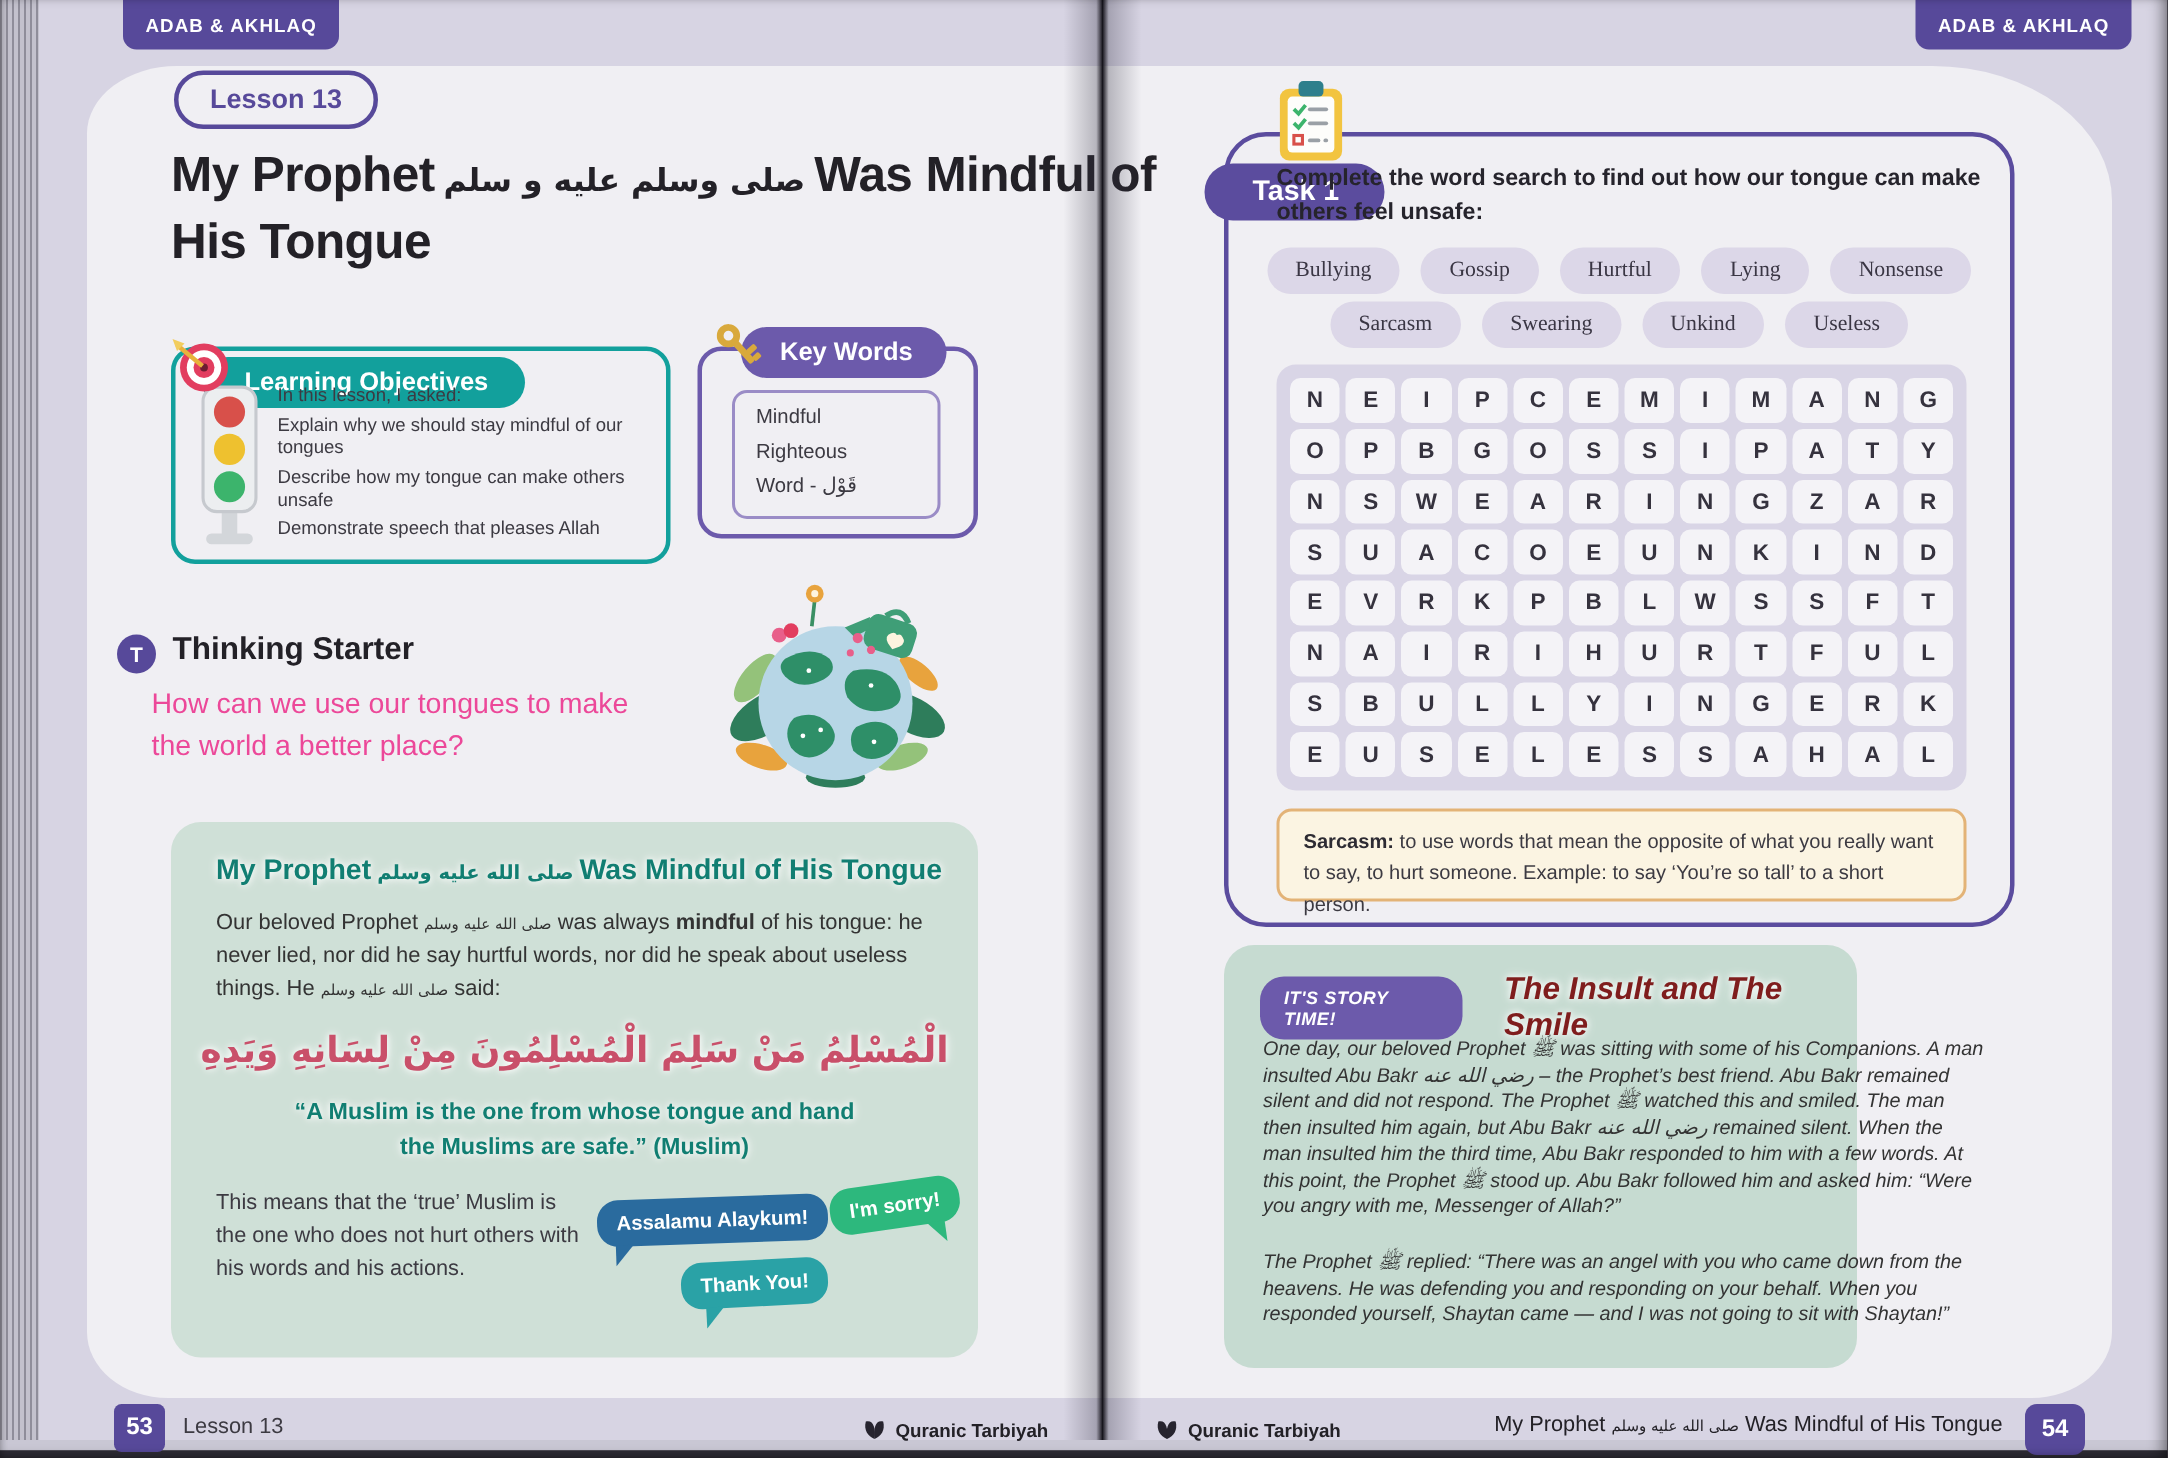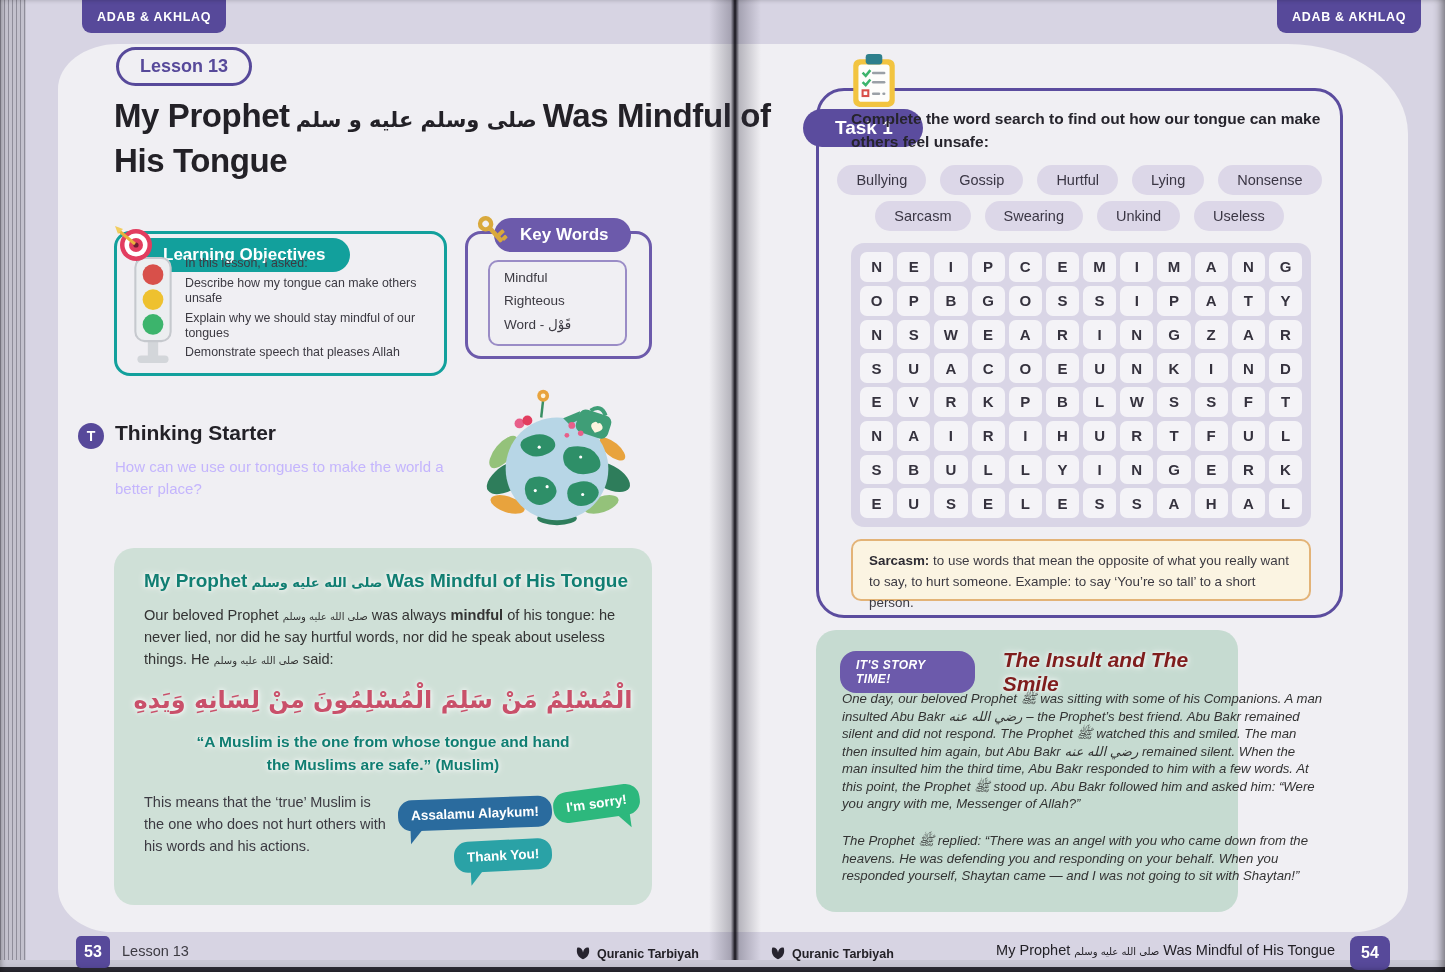--- a/index.html
+++ b/index.html
@@ -57,21 +57,21 @@
   .kw-pill { background:#6c5aab; color:#fff; font-weight:800; font-size:17px; padding:7px 22px 7px 26px;
     border-radius:22px; margin-left:-18px; }
   .kw-key { position:relative; z-index:2; width:38px; height:40px; }
   .kw-inner { position:absolute; left:20px; right:22px; top:26px; bottom:10px; border:2px solid #9a8cc6;
     border-radius:10px; padding:8px 14px; font-size:13.5px; color:#3c3a42; }
   .kw-item { margin-bottom:8px; }
 
   .ts-circle { position:absolute; left:78px; top:423px; width:26px; height:26px; border-radius:50%; background:#57499a;
     color:#fff; font-weight:800; font-size:14px; display:flex; align-items:center; justify-content:center; z-index:2; }
   .ts-title { position:absolute; left:115px; top:421px; font-size:21px; font-weight:800; color:#232127; z-index:2; }
-  .ts-text { position:absolute; left:115px; top:456px; width:340px; font-size:15px; color:#c4b5fd; line-height:1.45; z-index:2; }
+  .ts-text { position:absolute; left:101px; top:456px; width:340px; font-size:19px; color:#ec4899; line-height:1.45; z-index:2; }
 
   .earth { position:absolute; left:478px; top:378px; width:158px; height:158px; z-index:2; }
 
   .green-box { position:absolute; left:114px; top:548px; width:538px; height:357px; background:#cfe0d7;
     border-radius:20px; z-index:2; }
   .glow { text-shadow:0 0 4px rgba(255,255,255,.95), 0 0 8px rgba(255,255,255,.8); }
   .gb-title { position:absolute; left:30px; top:22px; font-size:19px; font-weight:800; color:#117e72; white-space:nowrap; }
   .gb-title .t-ar { font-size:13px; margin:0 4px; }
   .gb-para { position:absolute; left:30px; top:57px; width:482px; font-size:14.6px; color:#333; line-height:1.5; }
   .gb-para .small-ar { font-size:10px; }
@@ -92,21 +92,21 @@
 
   
   .task-panel { position:absolute; left:816px; top:88px; width:527px; height:530px; border:3px solid #5b4c9e;
     border-radius:28px; z-index:2; }
   .task-header { position:absolute; left:6px; top:-38px; display:flex; align-items:center;flex-direction:column; }
   .task-clip { position:relative; z-index:2; width:48px; height:56px; }
   .task-pill { background:#5b4c9e; color:#fff; font-weight:800; font-size:19px; padding:8px 30px 8px 32px;
     border-radius:24px; margin-left:-22px; }
   .task-instruction { position:absolute; left:32px; top:16px; width:470px; font-size:15.5px; font-weight:700;
     color:#26242c; line-height:1.5; }
-  .chip-row { position:absolute; left:0; width:100%; display:flex; justify-content:center; gap:14px; }
+  .chip-row { position:absolute; left:0; width:100%; display:flex; justify-content:center; gap:14px;font-family:Liberation Serif, serif; }
   .chip-row.r1 { top:74px; }
   .chip-row.r2 { top:110px; }
   .chip { background:#dcd7e8; color:#3a3644; font-size:14.5px; padding:7px 19px; border-radius:17px; }
 
   .ws-grid { position:absolute; left:32px; top:152px; width:460px; height:284px; background:#d9d5e6;
     border-radius:13px; padding:9px; display:flex; flex-direction:column; gap:4px; }
   .ws-row { display:flex; gap:4px; flex:1; }
   .ws-tile { flex:1; background:#f4f3f7; border-radius:7px; display:flex; align-items:center; justify-content:center;
     font-weight:700; font-size:15px; color:#35323e; }
 
@@ -176,22 +176,22 @@
         <rect x="18" y="80" width="10" height="18" fill="#d3d6da"></rect>
         <rect x="8" y="96" width="30" height="7" rx="3.5" fill="#d3d6da"></rect>
         <rect x="6" y="2" width="34" height="80" rx="9" fill="#eceef0" stroke="#c6c9ce" stroke-width="2"></rect>
         <circle cx="23" cy="18" r="10" fill="#d8504a"></circle>
         <circle cx="23" cy="42" r="10" fill="#eec12f"></circle>
         <circle cx="23" cy="66" r="10" fill="#3cb46c"></circle>
       </svg>
       <div class="lo-texts">
         <div class="lo-intro">In this lesson, I asked:</div>
         <div class="lo-items">
+            <div class="lo-item">Explain why we should stay mindful of our tongues</div>
             <div class="lo-item">Describe how my tongue can make others unsafe</div>
-            <div class="lo-item">Explain why we should stay mindful of our tongues</div>
             <div class="lo-item">Demonstrate speech that pleases Allah</div>
           </div>
       </div>
     </div>
   </div>
 
   <div class="kw-box">
     <div class="kw-header">
       <svg class="kw-key" viewBox="0 0 38 40">
         <g transform="rotate(-42 19 20)">

